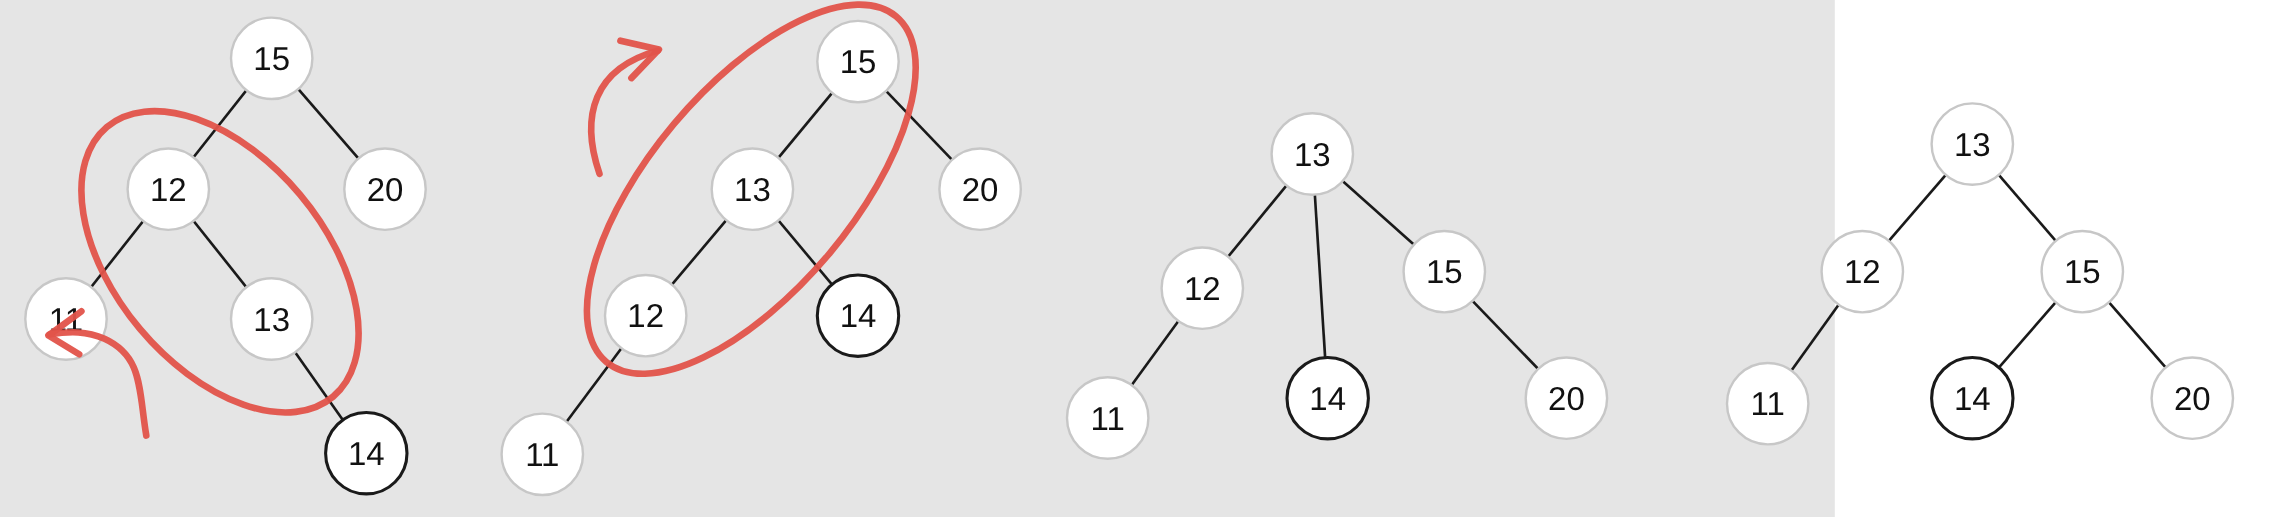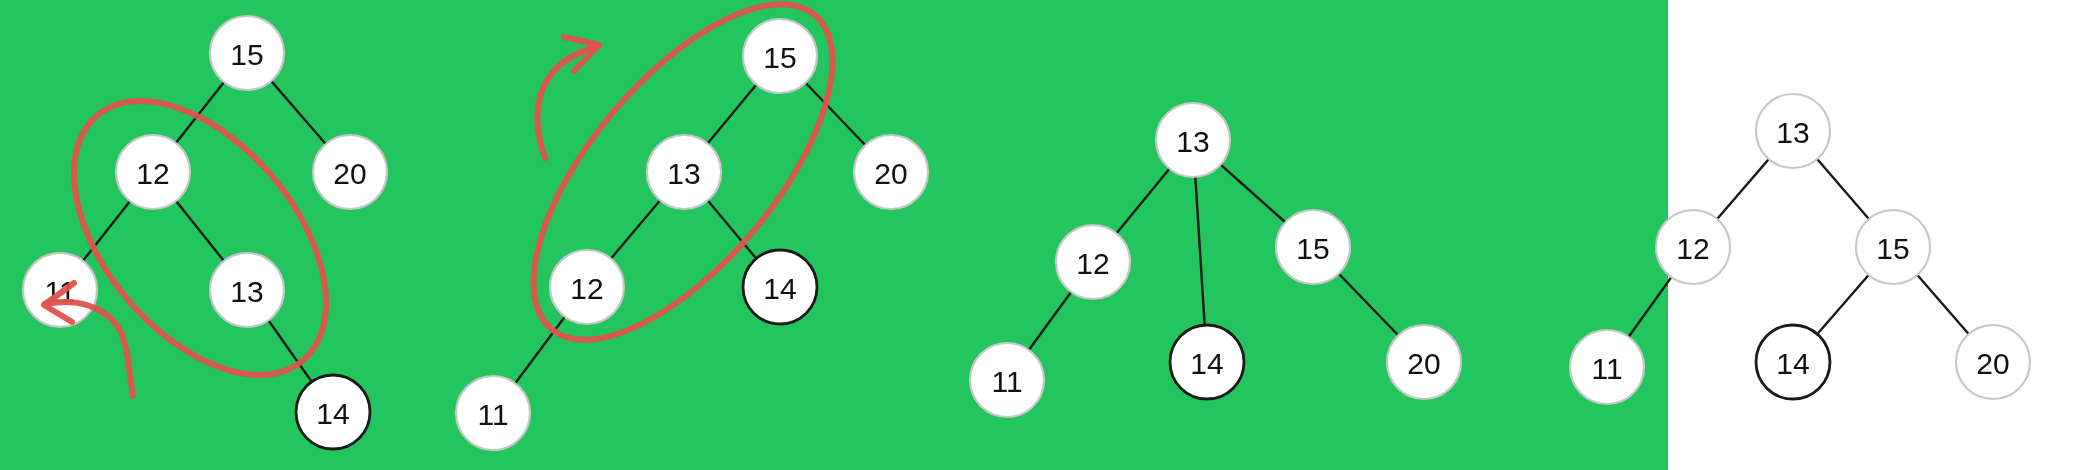--- a/index.html
+++ b/index.html
@@ -8,21 +8,21 @@
     background: #ffffff;
     width: 2080px;
     height: 470px;
     overflow: hidden;
     font-family: "Liberation Sans", sans-serif;
   }
   .figure {
     position: relative;
     width: 1668px;
     height: 470px;
-    background: #22c55e;
+    background: #e5e5e5;
   }
   svg { display: block; }
   .node-label {
     font-family: "Liberation Sans", "DejaVu Sans", sans-serif;
     font-size: 30px;
     fill: #111111;
     text-anchor: middle;
     dominant-baseline: central;
     user-select: none;
   }

